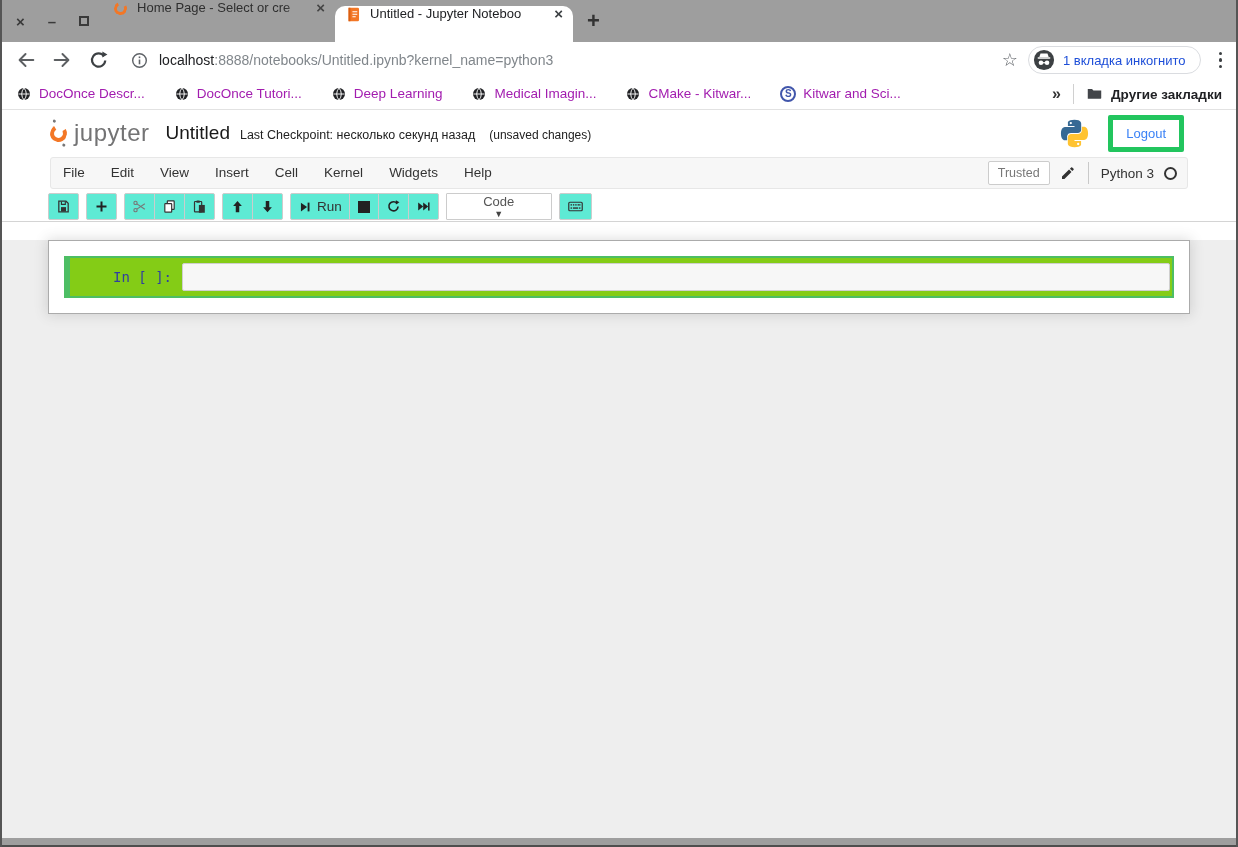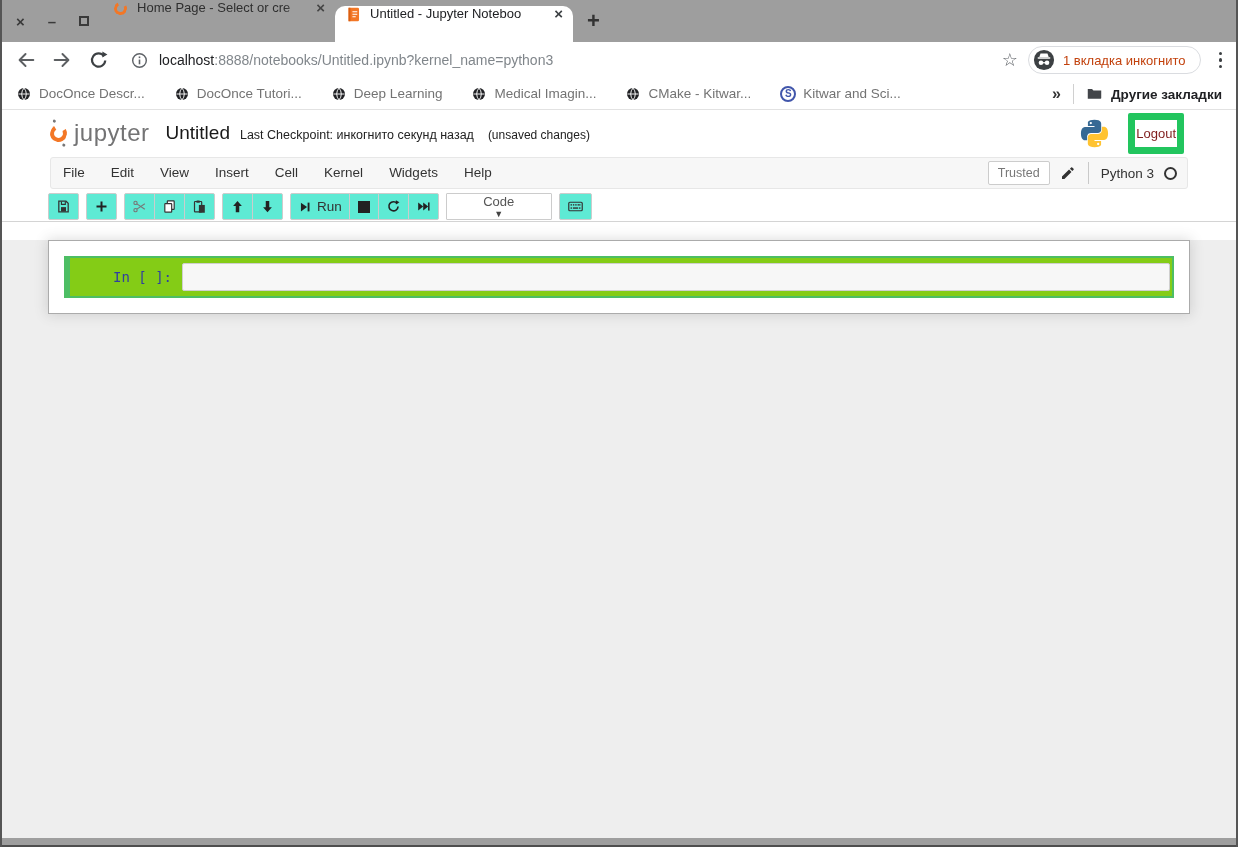--- a/index.html
+++ b/index.html
@@ -34,47 +34,47 @@
 
   
   .chrome-toolbar { height:36px; display:flex; align-items:center; padding:0 12px 0 14px; background:#fff; }
   .nav-ic { width:24px; height:24px; display:flex; align-items:center; justify-content:center; margin-right:12px; }
   .url-zone { display:flex; align-items:center; flex:1; min-width:0; margin-left:8px; }
   .url-text { font-size:14px; margin-left:10px; white-space:nowrap; }
   .url-host { color:#202124; }
   .url-rest { color:#80868b; }
   .star { font-size:18px; color:#5f6368; margin:0 10px; }
   .incog-pill { display:flex; align-items:center; gap:8px; border:1px solid #dadce0; border-radius:15px; height:28px; padding:0 14px 0 4px; background:#fff; }
-  .incog-pill span { font-size:13px; color:#c2410c; white-space:nowrap; }
+  .incog-pill span { font-size:13px; color:#1d4ed8; white-space:nowrap; }
   .menu-dots { display:flex; flex-direction:column; gap:3px; margin-left:14px; padding:4px; }
   .menu-dots i { width:3.5px; height:3.5px; border-radius:50%; background:#3c4043; }
 
   
   .bookmarks { height:32px; display:flex; align-items:center; padding:0 16px; border-bottom:1px solid #e2e2e2; background:#fff; }
   .bm { display:flex; align-items:center; gap:7px; margin-right:29px; }
-  .bm span { font-size:13.5px; font-weight:500; color:#737373; white-space:nowrap; }
+  .bm span { font-size:13.5px; font-weight:500; color:#a21caf; white-space:nowrap; }
   .bm-right { margin-left:auto; display:flex; align-items:center; }
   .bm-overflow { font-size:16px; color:#333; font-weight:bold; margin-right:12px; }
   .bm-sep { width:1px; height:20px; background:#d0d0d0; margin-right:12px; }
   .bm-other { display:flex; align-items:flex-end; gap:8px; }
   .bm-other span { font-size:13.5px; font-weight:600; color:#202124; }
 
   
   .nb-header { height:46px; display:flex; align-items:center; padding:0 54px 0 50px; background:#fff; }
   .logo { display:flex; align-items:center; gap:7px; }
   .logo-ring { position:relative; width:17px; height:17px; border-radius:50%; border:4px solid #f37726; border-top-color:transparent; transform:rotate(14deg); }
   .logo-ring::before, .logo-ring::after { content:""; position:absolute; width:3px; height:3px; border-radius:50%; background:#767677; }
   .logo-ring::before { top:-8px; left:-4px; }
   .logo-ring::after { bottom:-7px; right:-5px; }
   .logo-text { font-size:24px; color:#737374; letter-spacing:.5px; }
   .nb-title { font-size:19px; color:#1a1a1a; margin-left:16px; }
   .nb-checkpoint { font-size:12.5px; color:#222; margin-left:10px; margin-top:4px; }
   .nb-unsaved { font-size:12px; color:#222; margin-left:14px; margin-top:4px; }
   .py-logo { margin-left:auto; width:31px; height:31px; }
-  .logout-btn { margin-left:18px; border:7px solid #22c55e; background:#fff; border-radius:2px; font-size:13px; color:#7f1d1d; padding:6px 1px; font-family:inherit; }
+  .logout-btn { margin-left:18px; border:5px solid #22c55e; background:#fff; border-radius:2px; font-size:13px; color:#3b82f6; padding:6px 13px; font-family:inherit; }
 
   
   .nb-menubar { margin:1px 50px 0 50px; height:32px; background:#f7f7f7; border:1px solid #e7e7e7; border-radius:3px; display:flex; align-items:center; }
   .menu-item { font-size:13.5px; color:#333; padding:0 13px; line-height:30px; }
   .menu-item:first-child { padding-left:12px; }
   .menubar-right { margin-left:auto; display:flex; align-items:center; gap:10px; padding-right:10px; }
   .trusted-btn { border:1px solid #ccc; background:#fff; border-radius:2px; color:#777; font-size:12.5px; padding:4px 9px; font-family:inherit; }
   .mb-sep { width:1px; height:22px; background:#c9c9c9; margin:0 2px; }
   .kernel-name { font-size:13.5px; color:#333; }
   .kernel-ind { width:13px; height:13px; border:2px solid #333; border-radius:50%; }
@@ -234,21 +234,21 @@
       </span>
     </span>
   </div>
 
   <div class="nb-header">
     <span class="logo">
       <span class="logo-ring"></span>
       <span class="logo-text">jupyter</span>
     </span>
     <span class="nb-title">Untitled</span>
-    <span class="nb-checkpoint">Last Checkpoint: инкогнито секунд назад</span>
+    <span class="nb-checkpoint">Last Checkpoint: несколько секунд назад</span>
     <span class="nb-unsaved">(unsaved changes)</span>
     <span class="py-logo">
       <svg viewBox="0 0 32 32" width="31" height="31">
           <path fill="#366994" d="M15.9 1.9c-7.1 0-6.7 3.1-6.7 3.1v3.2h6.8v1H6.6S2 8.6 2 15.9s4 7 4 7h2.4v-3.3s-.1-4 4-4h6.7s3.8.1 3.8-3.7V6s.6-4.1-7-4.1zm-3.7 2.1a1.2 1.2 0 1 1 0 2.4 1.2 1.2 0 0 1 0-2.4z"></path>
           <path fill="#ffc331" d="M16.1 30.1c7.1 0 6.7-3.1 6.7-3.1v-3.2H16v-1h9.4s4.6.6 4.6-6.7-4-7-4-7h-2.4v3.3s.1 4-4 4h-6.7s-3.8-.1-3.8 3.7V26s-.6 4.1 7 4.1zm3.7-2.1a1.2 1.2 0 1 1 0-2.4 1.2 1.2 0 0 1 0 2.4z"></path>
         </svg>
     </span>
     <button class="logout-btn">Logout</button>
   </div>
 

